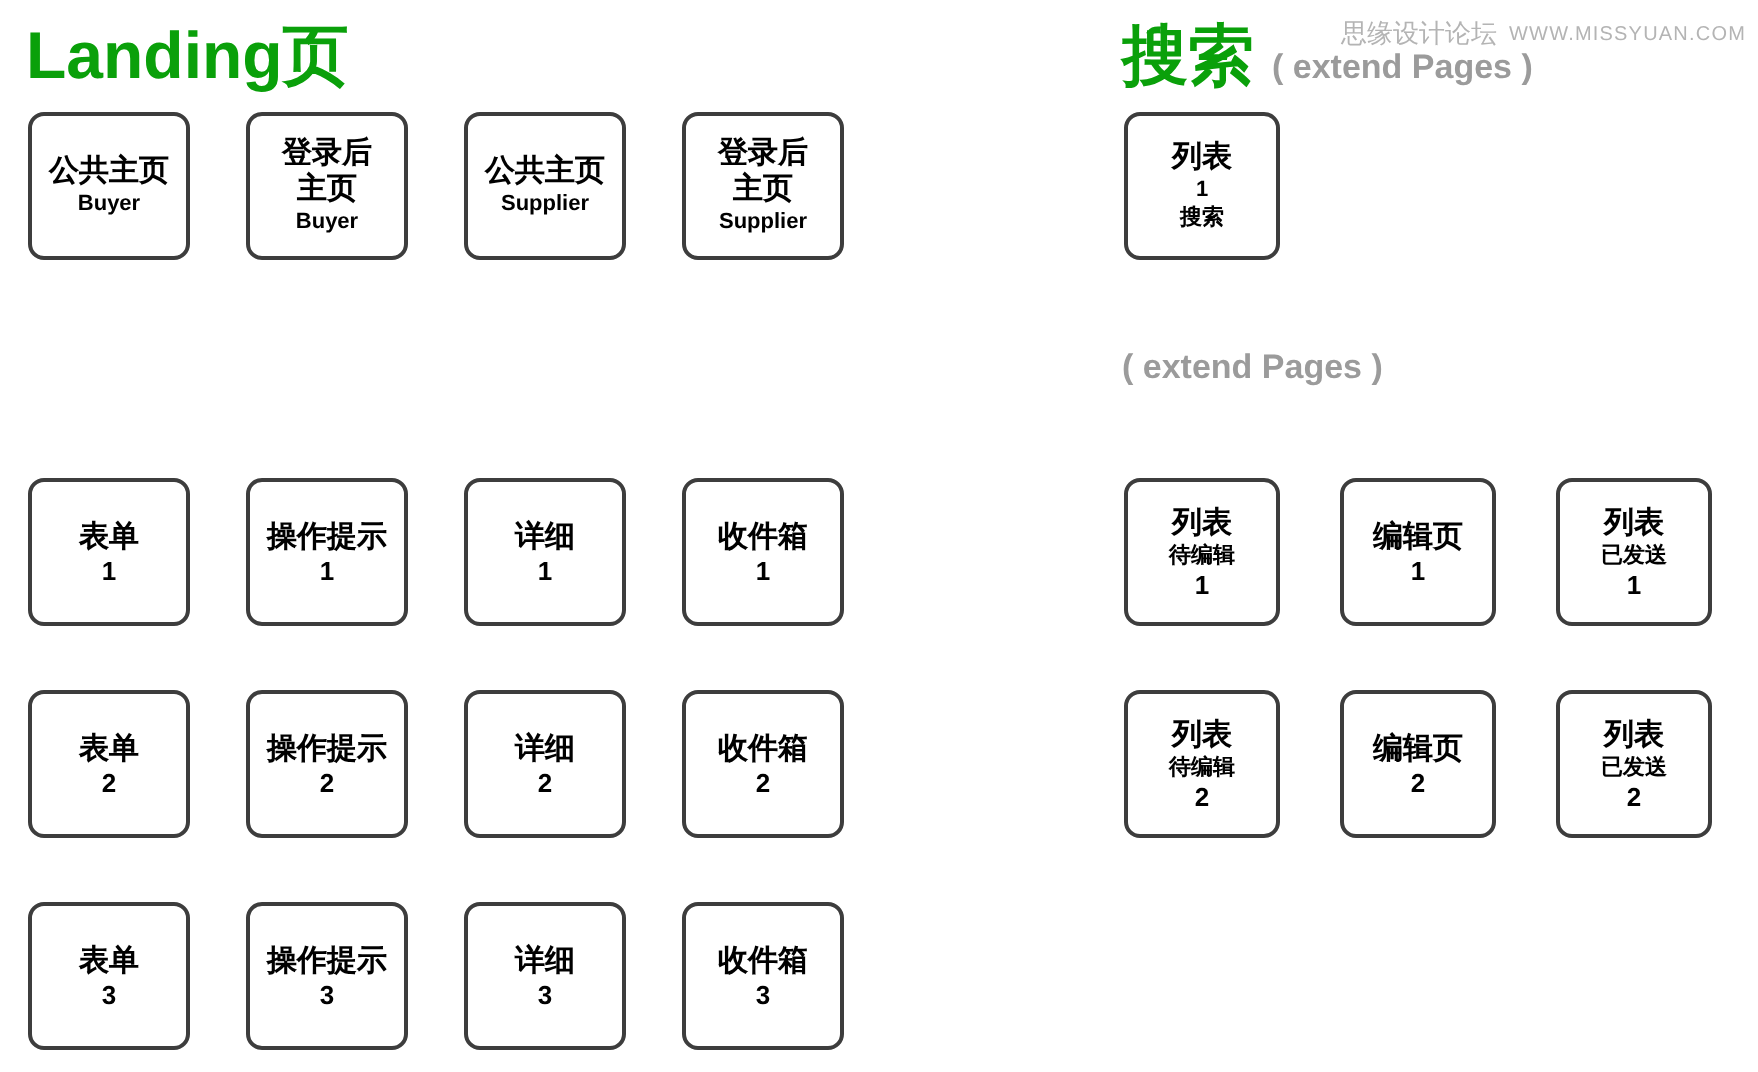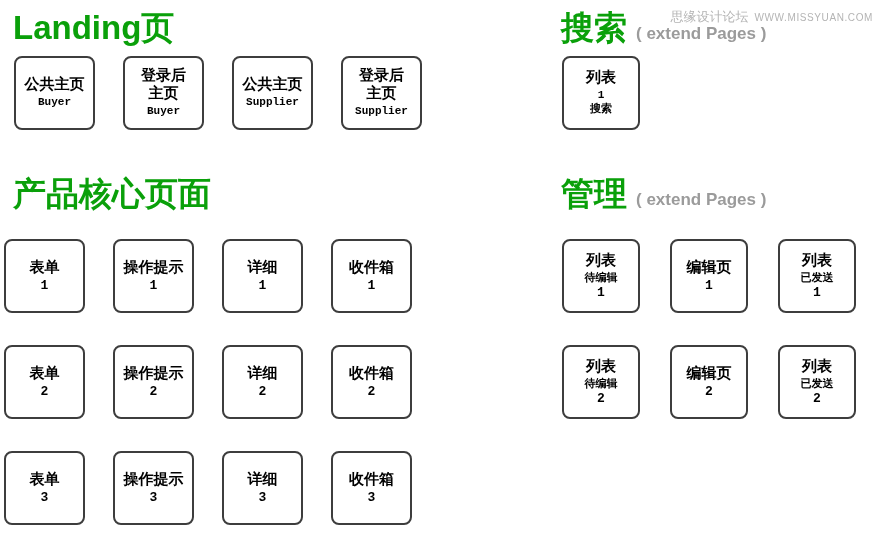--- a/index.html
+++ b/index.html
@@ -38,33 +38,32 @@
     line-height: 40px;
   }
   .section-subtitle {
     color: var(--subtitle-gray, #9b9b9b);
     font-size: 17px;
     font-weight: 700;
   }
   .grid {
     position: absolute;
     display: grid;
-    font-family: Liberation Mono, monospace;
   }
   #landing-grid {
     left: 14px; top: 56px;
     grid-template-columns: repeat(4, 81px);
     column-gap: 28px;
   }
   #search-grid {
     left: 562px; top: 56px;
     grid-template-columns: 78px;
   }
   #core-grid {
-    left: 4px; top: 239px;
+    left: 14px; top: 239px;
     grid-template-columns: repeat(4, 81px);
     column-gap: 28px;
     row-gap: 32px;
   }
   #manage-grid {
     left: 562px; top: 239px;
     grid-template-columns: repeat(3, 78px);
     column-gap: 30px;
     row-gap: 32px;
   }
@@ -153,21 +152,20 @@
   </div>
 
   <div id="search-grid" class="grid">
     <div class="box">
       <span class="line-main">列表</span>
       <span class="line-sub">1</span>
       <span class="line-sub">搜索</span>
     </div>
   </div>
 
-  <div class="section-title" style="left:13px; top:174px;">产品核心页面</div>
 
   <div id="core-grid" class="grid">
     <div class="box">
       <span class="line-main">表单</span>
       <span class="line-num">1</span>
     </div>
     <div class="box">
       <span class="line-main">操作提示</span>
       <span class="line-num">1</span>
     </div>
@@ -207,21 +205,20 @@
       <span class="line-main">详细</span>
       <span class="line-num">3</span>
     </div>
     <div class="box">
       <span class="line-main">收件箱</span>
       <span class="line-num">3</span>
     </div>
   </div>
 
   <div class="title-row" style="left:561px; top:174px;">
-    <span class="section-title-inline">管理</span>
     <span class="section-subtitle">( extend Pages )</span>
   </div>
 
   <div id="manage-grid" class="grid">
     <div class="box">
       <span class="line-main">列表</span>
       <span class="line-sub">待编辑</span>
       <span class="line-num">1</span>
     </div>
     <div class="box">

